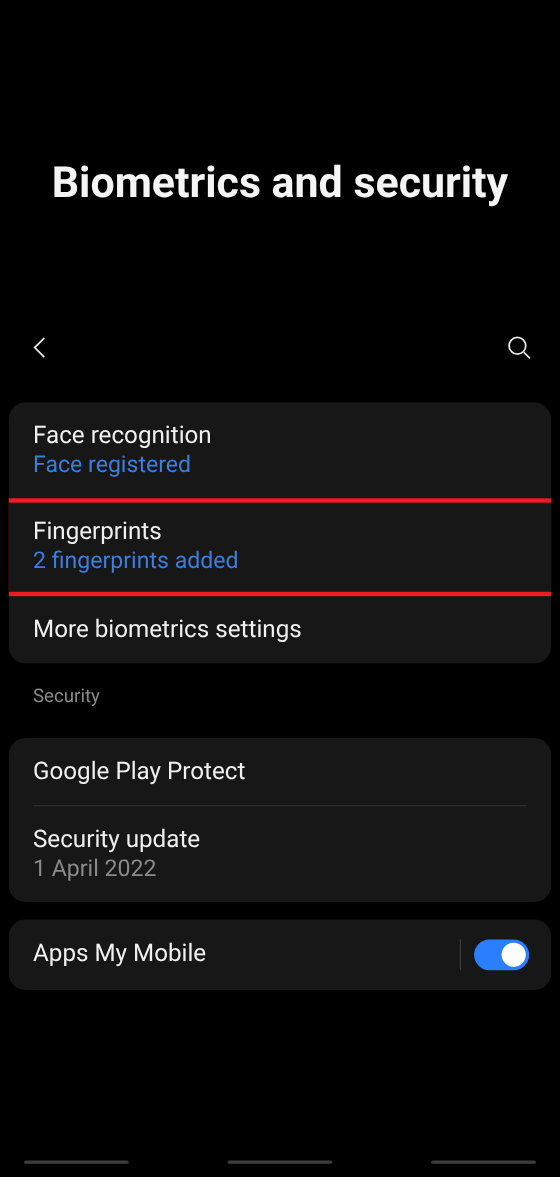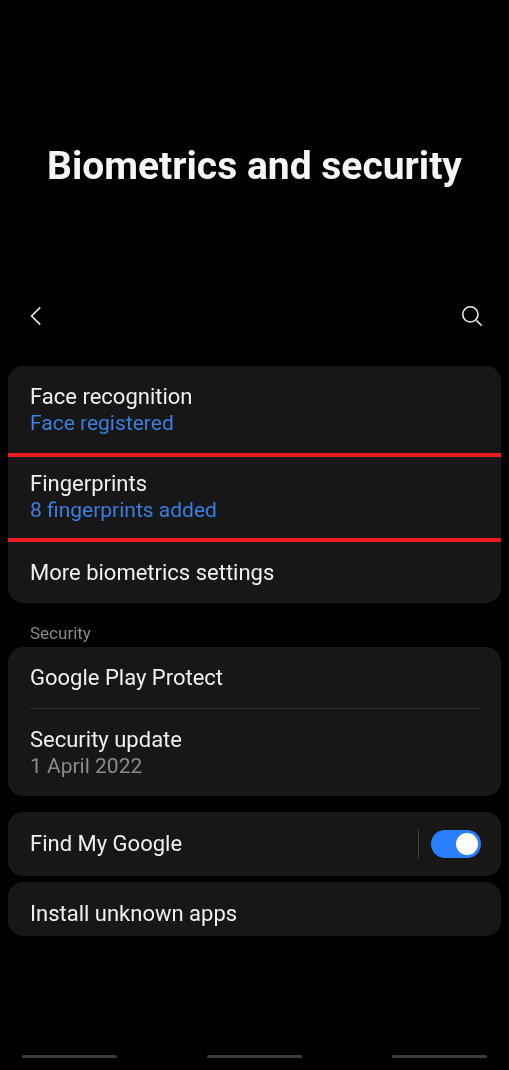--- a/index.html
+++ b/index.html
@@ -73,21 +73,21 @@
     .highlight-box {
       border: 4px solid #ed1c24;
       margin: 0 -4px;
     }
     .highlight-box .row {
       padding: 14px 20px 16px 22px;
     }
     .section-header {
       font-size: 17px;
       color: #8a8a8a;
-      padding: 4px 22px 4px 22px;
+      padding: 4px 22px 28px 22px;
     }
     .divider {
       height: 1px;
       background: #2f2f2f;
       margin: 0 22px;
     }
     .row-with-toggle {
       display: flex;
       justify-content: space-between;
       align-items: center;
@@ -168,21 +168,21 @@
 <div class="content">
 
   <div class="card">
     <div class="row">
       <div class="row-title">Face recognition</div>
       <div class="row-subtitle subtitle-blue">Face registered</div>
     </div>
     <div class="highlight-box">
       <div class="row">
         <div class="row-title">Fingerprints</div>
-        <div class="row-subtitle subtitle-blue">8 fingerprints added</div>
+        <div class="row-subtitle subtitle-blue">2 fingerprints added</div>
       </div>
     </div>
     <div class="row">
       <div class="row-title">More biometrics settings</div>
     </div>
   </div>
 
   <div class="section-header">Security</div>
 
   <div class="card">
@@ -192,36 +192,31 @@
     <div class="divider"></div>
     <div class="row">
       <div class="row-title">Security update</div>
       <div class="row-subtitle subtitle-gray">1 April 2022</div>
     </div>
   </div>
 
   <div class="card card-last">
     <div class="row row-with-toggle">
       <div class="row-text">
-        <div class="row-title">Find My Google</div>
+        <div class="row-title">Apps My Mobile</div>
       </div>
       <div class="toggle-wrap">
         <div class="toggle-divider"></div>
         <div class="toggle">
           <div class="toggle-knob"></div>
         </div>
       </div>
     </div>
   </div>
 
-  <div class="card">
-    <div class="row row-tight">
-      <div class="row-title">Install unknown apps</div>
-    </div>
-  </div>
 
 </div>
 
 <div class="nav-indicator">
   <span></span>
     <span></span>
     <span></span>
 </div>
 
 </body></html>

